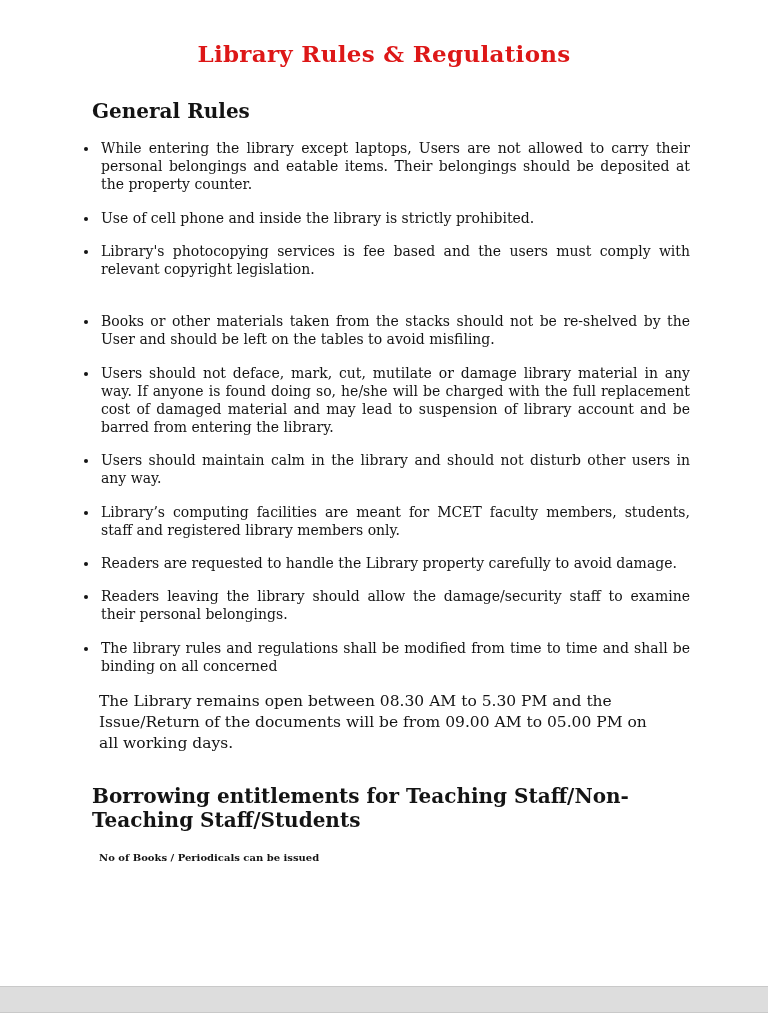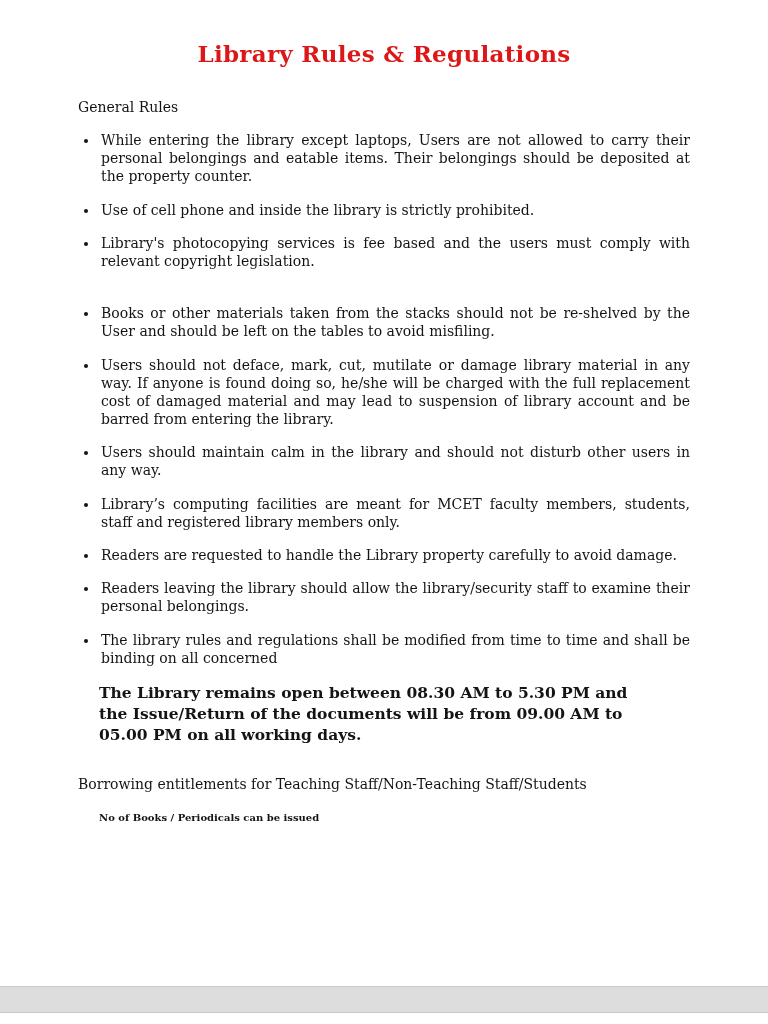--- a/index.html
+++ b/index.html
@@ -19,44 +19,44 @@
     padding: 40px 78px 0 78px;
   }
   .doc-title {
     text-align: center;
     font-size: 23px;
     font-weight: bold;
     letter-spacing: 0.3px;
     margin-bottom: 32px;
   }
   .section-heading {
-    font-size: 14px;
-    font-weight: normal;
+    font-size: 20px;
+    font-weight: bold;
     margin-bottom: 16px;
+    margin-left: 14px;
   }
   .rules-list {
     list-style: disc outside;
     padding-left: 21px;
     margin-bottom: 12px;
   }
   .rules-list li {
     font-size: 14px;
     line-height: 1.3;
     text-align: justify;
     margin-bottom: 15px;
     padding-left: 2px;
   }
   
   .rules-list li:nth-child(4) { margin-top: 34px; }
   .working-hours-text {
     font-size: 15.5px;
     line-height: 1.35;
     margin: 16px 0 0 21px;
     max-width: 560px;
-    font-weight: bold;
   }
   .borrowing-heading { margin-top: 30px; }
   .borrowing-subheading {
     font-size: 10px;
     font-weight: bold;
     margin: 20px 0 0 21px;
   }
   .page-gap {
     width: 768px;
     height: 27px;
@@ -82,21 +82,21 @@
 
     <ul class="rules-list">
         <li>While entering the library except laptops, Users are not allowed to carry their personal belongings and eatable items. Their belongings should be deposited at the property counter.</li>
         <li>Use of cell phone and inside the library is strictly prohibited.</li>
         <li>Library's photocopying services is fee based and the users must comply with relevant copyright legislation.</li>
         <li>Books or other materials taken from the stacks should not be re-shelved by the User and should be left on the tables to avoid misfiling.</li>
         <li>Users should not deface, mark, cut, mutilate or damage library material in any way. If anyone is found doing so, he/she will be charged with the full replacement cost of damaged material and may lead to suspension of library account and be barred from entering the library.</li>
         <li>Users should maintain calm in the library and should not disturb other users in any way.</li>
         <li>Library’s computing facilities are meant for MCET faculty members, students, staff and registered library members only.</li>
         <li>Readers are requested to handle the Library property carefully to avoid damage.</li>
-        <li>Readers leaving the library should allow the library/security staff to examine their personal belongings.</li>
+        <li>Readers leaving the library should allow the damage/security staff to examine their personal belongings.</li>
         <li>The library rules and regulations shall be modified from time to time and shall be binding on all concerned</li>
       </ul>
 
 
     <p class="working-hours-text">The Library remains open between 08.30 AM to 5.30 PM and the Issue/Return of the documents will be from 09.00 AM to 05.00 PM on all working days.</p>
 
     <h2 class="section-heading borrowing-heading">Borrowing entitlements for Teaching Staff/Non-Teaching Staff/Students</h2>
 
     <p class="borrowing-subheading">No of Books / Periodicals can be issued</p>
 

